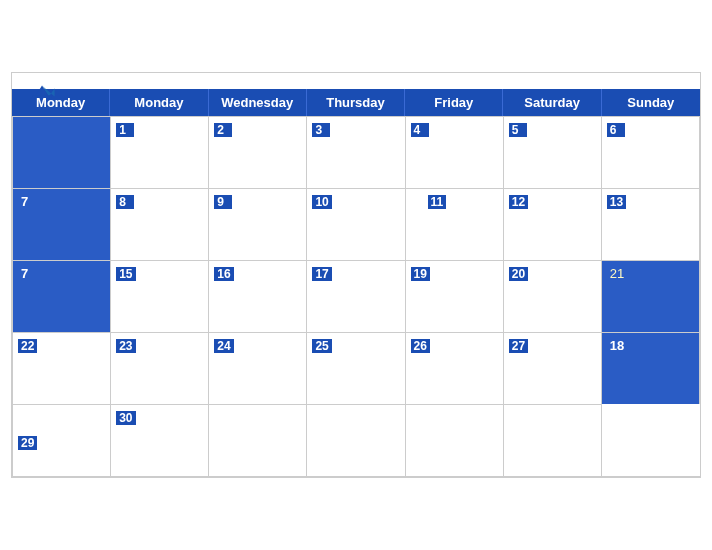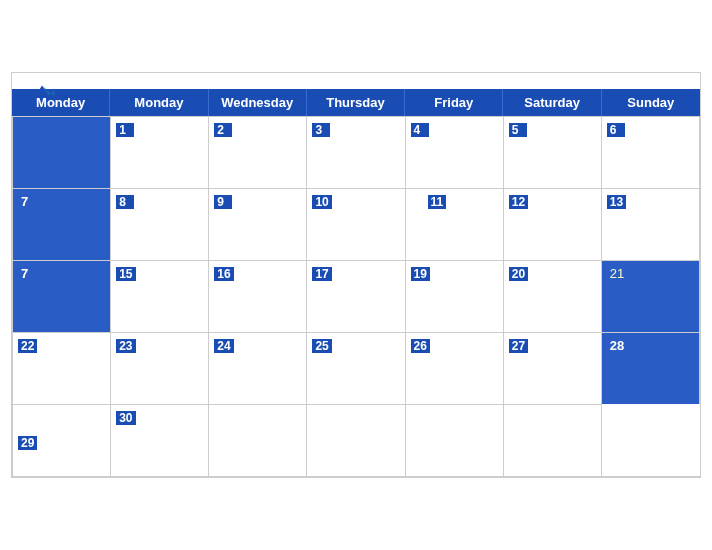--- a/index.html
+++ b/index.html
@@ -152,21 +152,21 @@
       <div class="day-cell"><span class="day-num" style="background: rgb(26, 77, 179); color: rgb(255, 255, 255);">17</span></div>
       <div class="day-cell"><span class="day-num" style="background: rgb(26, 77, 179); color: rgb(255, 255, 255);">19</span></div>
       <div class="day-cell"><span class="day-num" style="background: rgb(26, 77, 179); color: rgb(255, 255, 255);">20</span></div>
       <div class="day-cell" style="background: rgb(42, 92, 197);"><span class="day-num" style="background: transparent; color: #fef9c3; font-weight: normal; font-size: 13px;">21</span></div>
       <div class="day-cell"><span class="day-num" style="background: rgb(26, 77, 179); color: rgb(255, 255, 255);">22</span></div>
       <div class="day-cell"><span class="day-num" style="background: rgb(26, 77, 179); color: rgb(255, 255, 255);">23</span></div>
       <div class="day-cell"><span class="day-num" style="background: rgb(26, 77, 179); color: rgb(255, 255, 255);">24</span></div>
       <div class="day-cell"><span class="day-num" style="background: rgb(26, 77, 179); color: rgb(255, 255, 255);">25</span></div>
       <div class="day-cell"><span class="day-num" style="background: rgb(26, 77, 179); color: rgb(255, 255, 255);">26</span></div>
       <div class="day-cell"><span class="day-num" style="background: rgb(26, 77, 179); color: rgb(255, 255, 255);">27</span></div>
-      <div class="day-cell" style="background: rgb(42, 92, 197);"><span class="day-num" style="background: transparent; color: rgb(255, 255, 255); font-weight: bold; font-size: 13px;">28</span></div>
+      <div class="day-cell" style="background: rgb(42, 92, 197);"><span class="day-num" style="background: transparent; color: rgb(255, 255, 255); font-weight: bold; font-size: 13px;">18</span></div>
       <div class="day-cell"><span class="day-num" style="background: rgb(26, 77, 179); color: rgb(255, 255, 255); margin-top: 28px;">29</span></div>
       <div class="day-cell"><span class="day-num" style="background: rgb(26, 77, 179); color: rgb(255, 255, 255);">30</span></div>
       <div class="day-cell"></div>
       <div class="day-cell"></div>
       <div class="day-cell"></div>
       <div class="day-cell"></div>
     </div>
 </div>
 
 </body></html>

